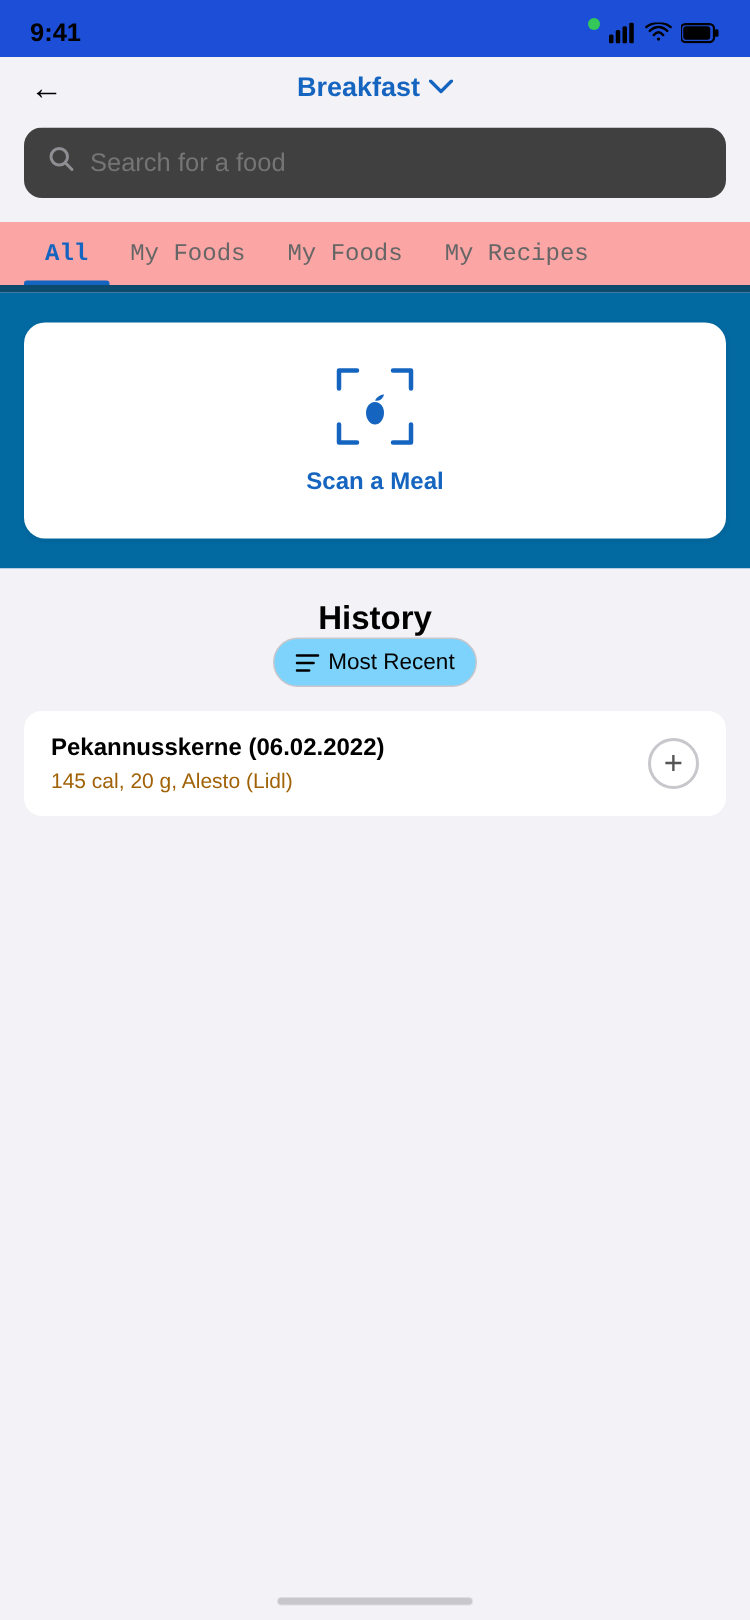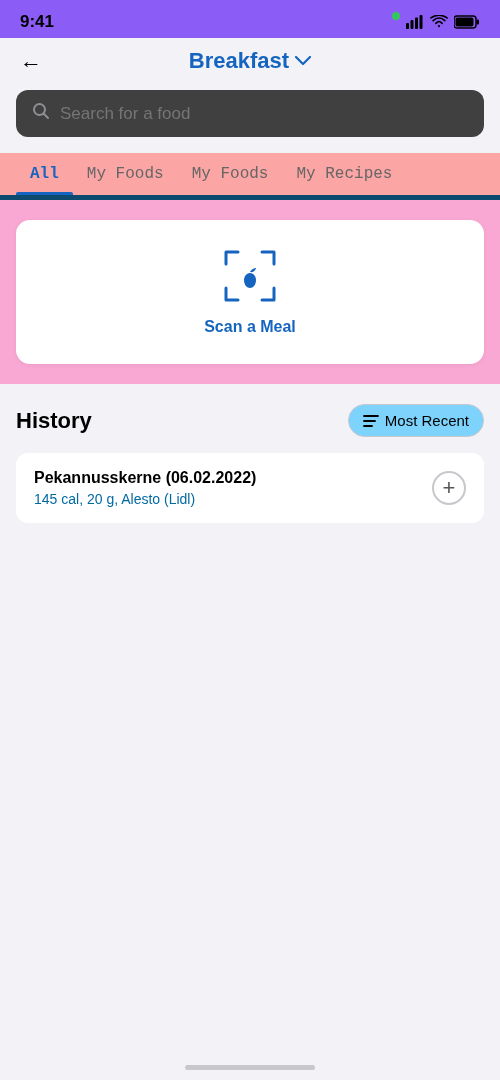--- a/index.html
+++ b/index.html
@@ -12,21 +12,21 @@
       position: relative;
       overflow-x: hidden;
     }
 
     
     .status-bar {
       display: flex;
       justify-content: space-between;
       align-items: center;
       padding: 12px 20px 6px 20px;
-      background: #8b5cf6;
+      background: #1d4ed8;
     }
     .status-time {
       font-size: 17px;
       font-weight: 600;
       color: #000;
     }
     .status-icons {
       display: flex;
       align-items: center;
       gap: 6px;
@@ -50,21 +50,21 @@
     }
     .back-btn {
       position: absolute;
       left: 20px;
       font-size: 22px;
       color: #000;
       cursor: pointer;
       font-weight: 300;
     }
     .nav-title {
-      font-size: 22px;
+      font-size: 18px;
       font-weight: 700;
       color: #1565c0;
       display: flex;
       align-items: center;
       gap: 6px;
     }
     .nav-chevron {
       font-size: 16px;
       color: #1565c0;
     }
@@ -122,21 +122,21 @@
       bottom: 0;
       left: 0;
       right: 0;
       height: 3px;
       background: #1565c0;
       border-radius: 2px 2px 0 0;
     }
 
     
     .scan-section {
-      background: #f9a8d4;
+      background: #0369a1;
       padding: 20px 16px;
       display: flex;
       gap: 16px;
     }
     .scan-card {
       flex: 1;
       background: #fff;
       border-radius: 14px;
       display: flex;
       flex-direction: column;
@@ -158,23 +158,23 @@
       text-align: center;
     }
 
     
     .history-section {
       background: #f2f2f7;
       padding: 20px 16px 0;
     }
     .history-header {
       display: flex;
-      justify-content: space-between;
       align-items: center;
       margin-bottom: 16px;
+      flex-direction: column;
     }
     .history-title {
       font-size: 22px;
       font-weight: 700;
       color: #000;
     }
     .sort-btn {
       display: flex;
       align-items: center;
       gap: 6px;
@@ -200,21 +200,21 @@
     }
     .history-item-info {}
     .history-item-name {
       font-size: 16px;
       font-weight: 600;
       color: #000;
       margin-bottom: 4px;
     }
     .history-item-details {
       font-size: 14px;
-      color: #0369a1;
+      color: #a16207;
     }
     .add-btn {
       width: 34px;
       height: 34px;
       border-radius: 50%;
       border: 2px solid #c7c7cc;
       display: flex;
       align-items: center;
       justify-content: center;
       font-size: 22px;

